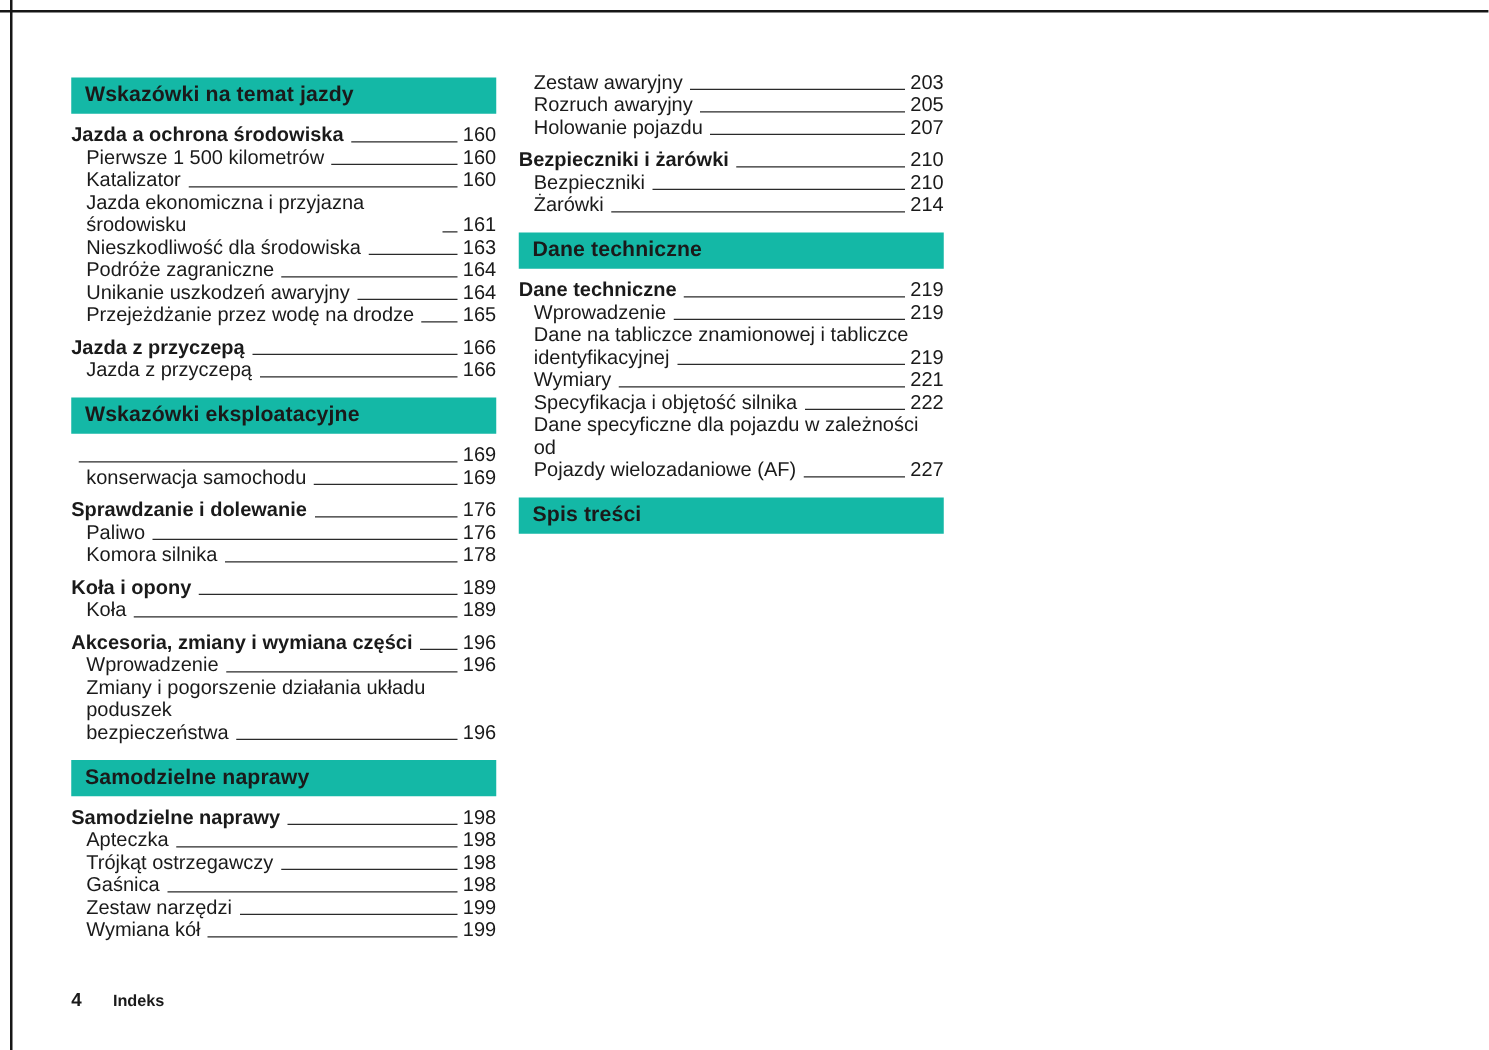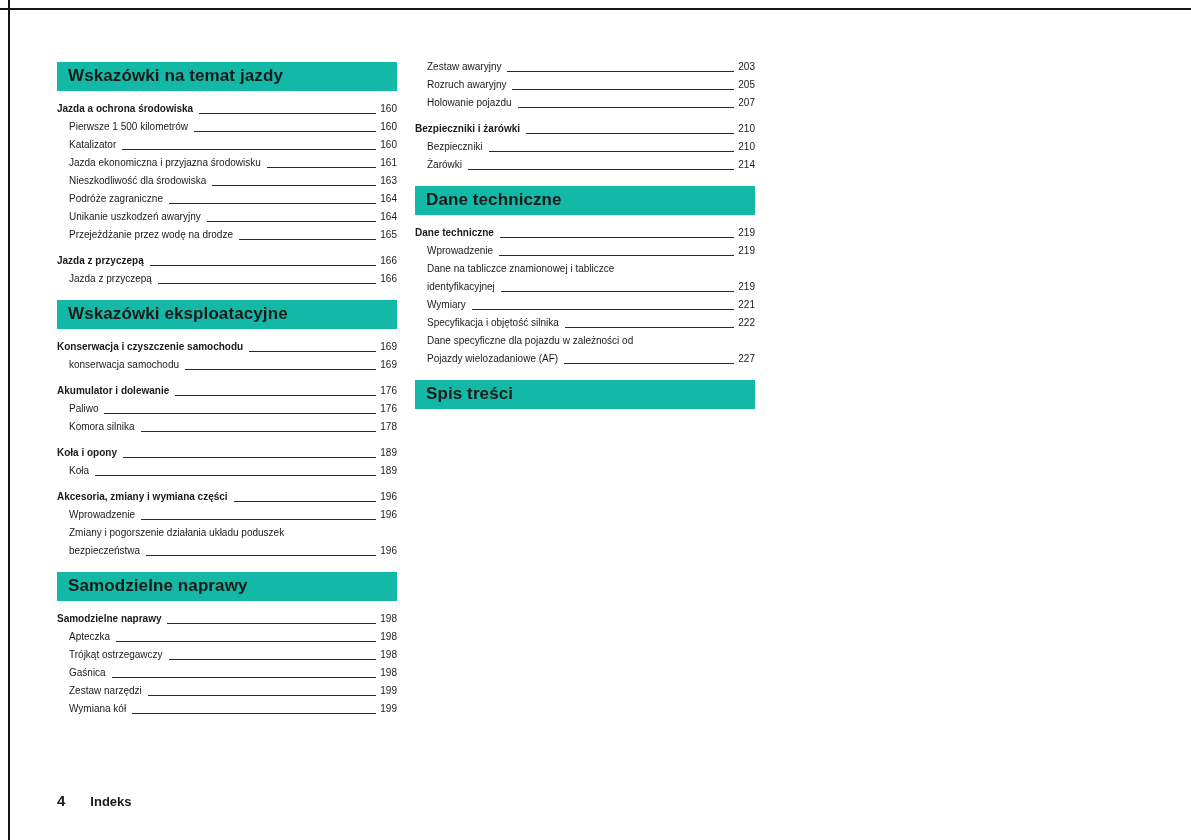--- a/index.html
+++ b/index.html
@@ -42,21 +42,21 @@
     font-weight: 700;
     line-height: 22px;
     margin: 12px 0 9px 0;
     letter-spacing: 0.1px;
   }
   .col > .section-header:first-child { margin-top: 0; }
 
   .toc-group { margin: 0 0 8px 0; }
 
   .toc-entry {
-    font-size: 10px;
+    font-size: 16px;
     line-height: 18px;
   }
   .toc-entry.indent { padding-left: 12px; }
   .toc-entry.bold .toc-label,
   .toc-entry.bold .toc-pre { font-weight: 700; }
 
   .toc-pre { display: block; }
 
   .toc-row {
     display: flex;
@@ -172,37 +172,36 @@
             <span class="toc-label">Jazda z przyczepą</span>
             <span class="toc-leader"></span>
             <span class="toc-page">166</span>
           </div>
         </div>
       </div>
       <div class="section-header"><span class="section-header-label">Wskazówki eksploatacyjne</span></div>
       <div class="toc-group">
         <div class="toc-entry bold">
           <div class="toc-row">
-            <span class="toc-label">Konserwacja i czyszczenie samochodu</span>
             <span class="toc-leader"></span>
             <span class="toc-page">169</span>
           </div>
         </div>
         <div class="toc-entry indent">
           <div class="toc-row">
             <span class="toc-label">konserwacja samochodu</span>
             <span class="toc-leader"></span>
             <span class="toc-page">169</span>
           </div>
         </div>
       </div>
       <div class="toc-group">
         <div class="toc-entry bold">
           <div class="toc-row">
-            <span class="toc-label">Akumulator i dolewanie</span>
+            <span class="toc-label">Sprawdzanie i dolewanie</span>
             <span class="toc-leader"></span>
             <span class="toc-page">176</span>
           </div>
         </div>
         <div class="toc-entry indent">
           <div class="toc-row">
             <span class="toc-label">Paliwo</span>
             <span class="toc-leader"></span>
             <span class="toc-page">176</span>
           </div>

